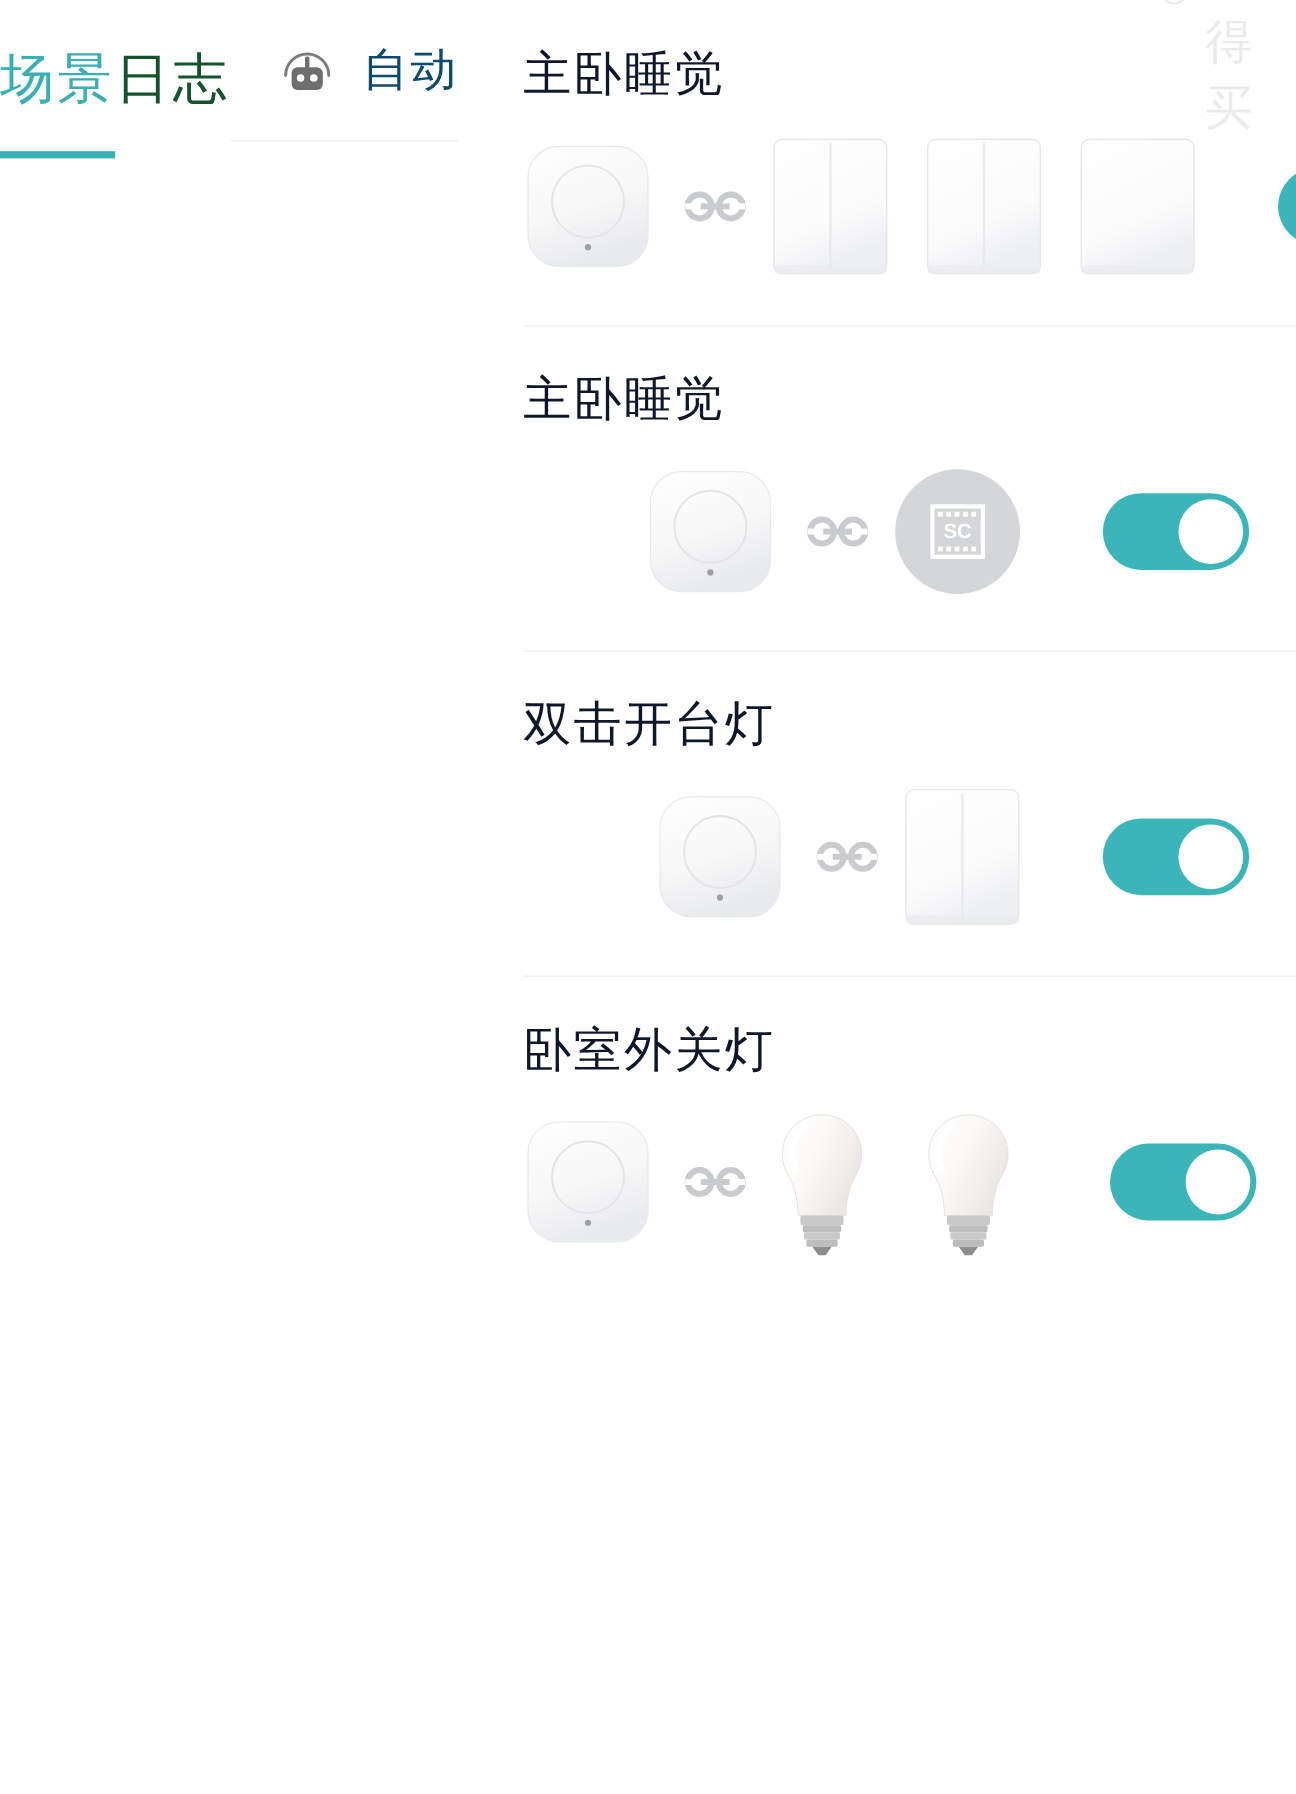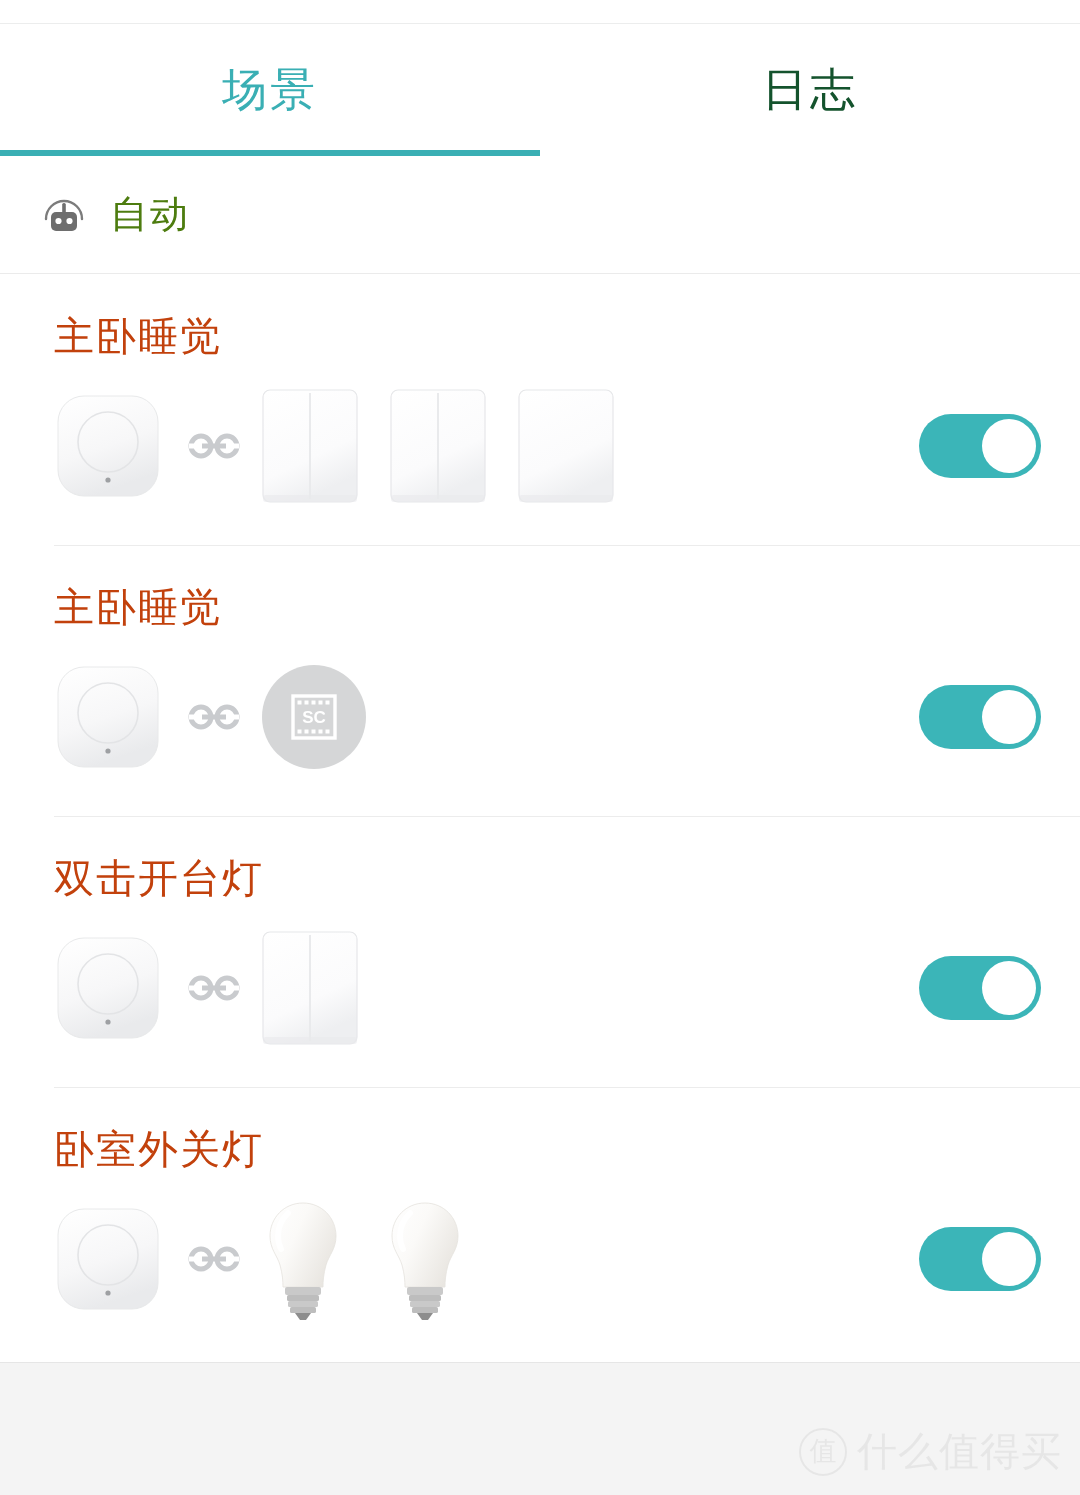--- a/index.html
+++ b/index.html
@@ -16,21 +16,21 @@
     color: #333;
     -webkit-font-smoothing: antialiased;
   }
 
   .app {
     width: 1080px;
     height: 1495px;
     position: relative;
     background: #ffffff;
     display: flex;
-    flex-direction: column;
+    flex-direction: row;
   }
 
   
   .top-spacer {
     height: 23px;
     background: #ffffff;
     border-bottom: 1px solid #eceded;
     flex: 0 0 auto;
   }
 
@@ -76,21 +76,21 @@
   }
   .auto-icon {
     width: 48px;
     height: 48px;
     flex: 0 0 auto;
     margin-right: 22px;
     display: block;
   }
   .section-title {
     font-size: 38px;
-    color: #4d7c0f;
+    color: #0c4a6e;
     letter-spacing: 2px;
   }
 
   
   .scene-list {
     flex: 1 1 auto;
     background: #ffffff;
     overflow: hidden;
   }
   .scene-row {
@@ -104,35 +104,36 @@
     content: "";
     position: absolute;
     left: 54px;
     right: 0;
     top: 0;
     height: 1px;
     background: #ececec;
   }
   .scene-name {
     font-size: 40px;
-    color: #c2410c;
+    color: #0f172a;
     letter-spacing: 2px;
     padding-top: 42px;
     line-height: 1;
   }
   .scene-body {
     display: flex;
     align-items: center;
     margin-top: 28px;
     height: 124px;
   }
   .device-strip {
     display: flex;
     align-items: center;
     flex: 1 1 auto;
+    justify-content: flex-end;
   }
 
   
   .dev {
     flex: 0 0 auto;
     display: block;
   }
   .dev-button   { width: 108px; height: 108px; margin-right: 6px; }
   .link-icon    { width: 60px;  height: 40px;  margin: 0 16px; }
   .dev-switch2  { width: 100px; height: 118px; margin-right: 28px; }

